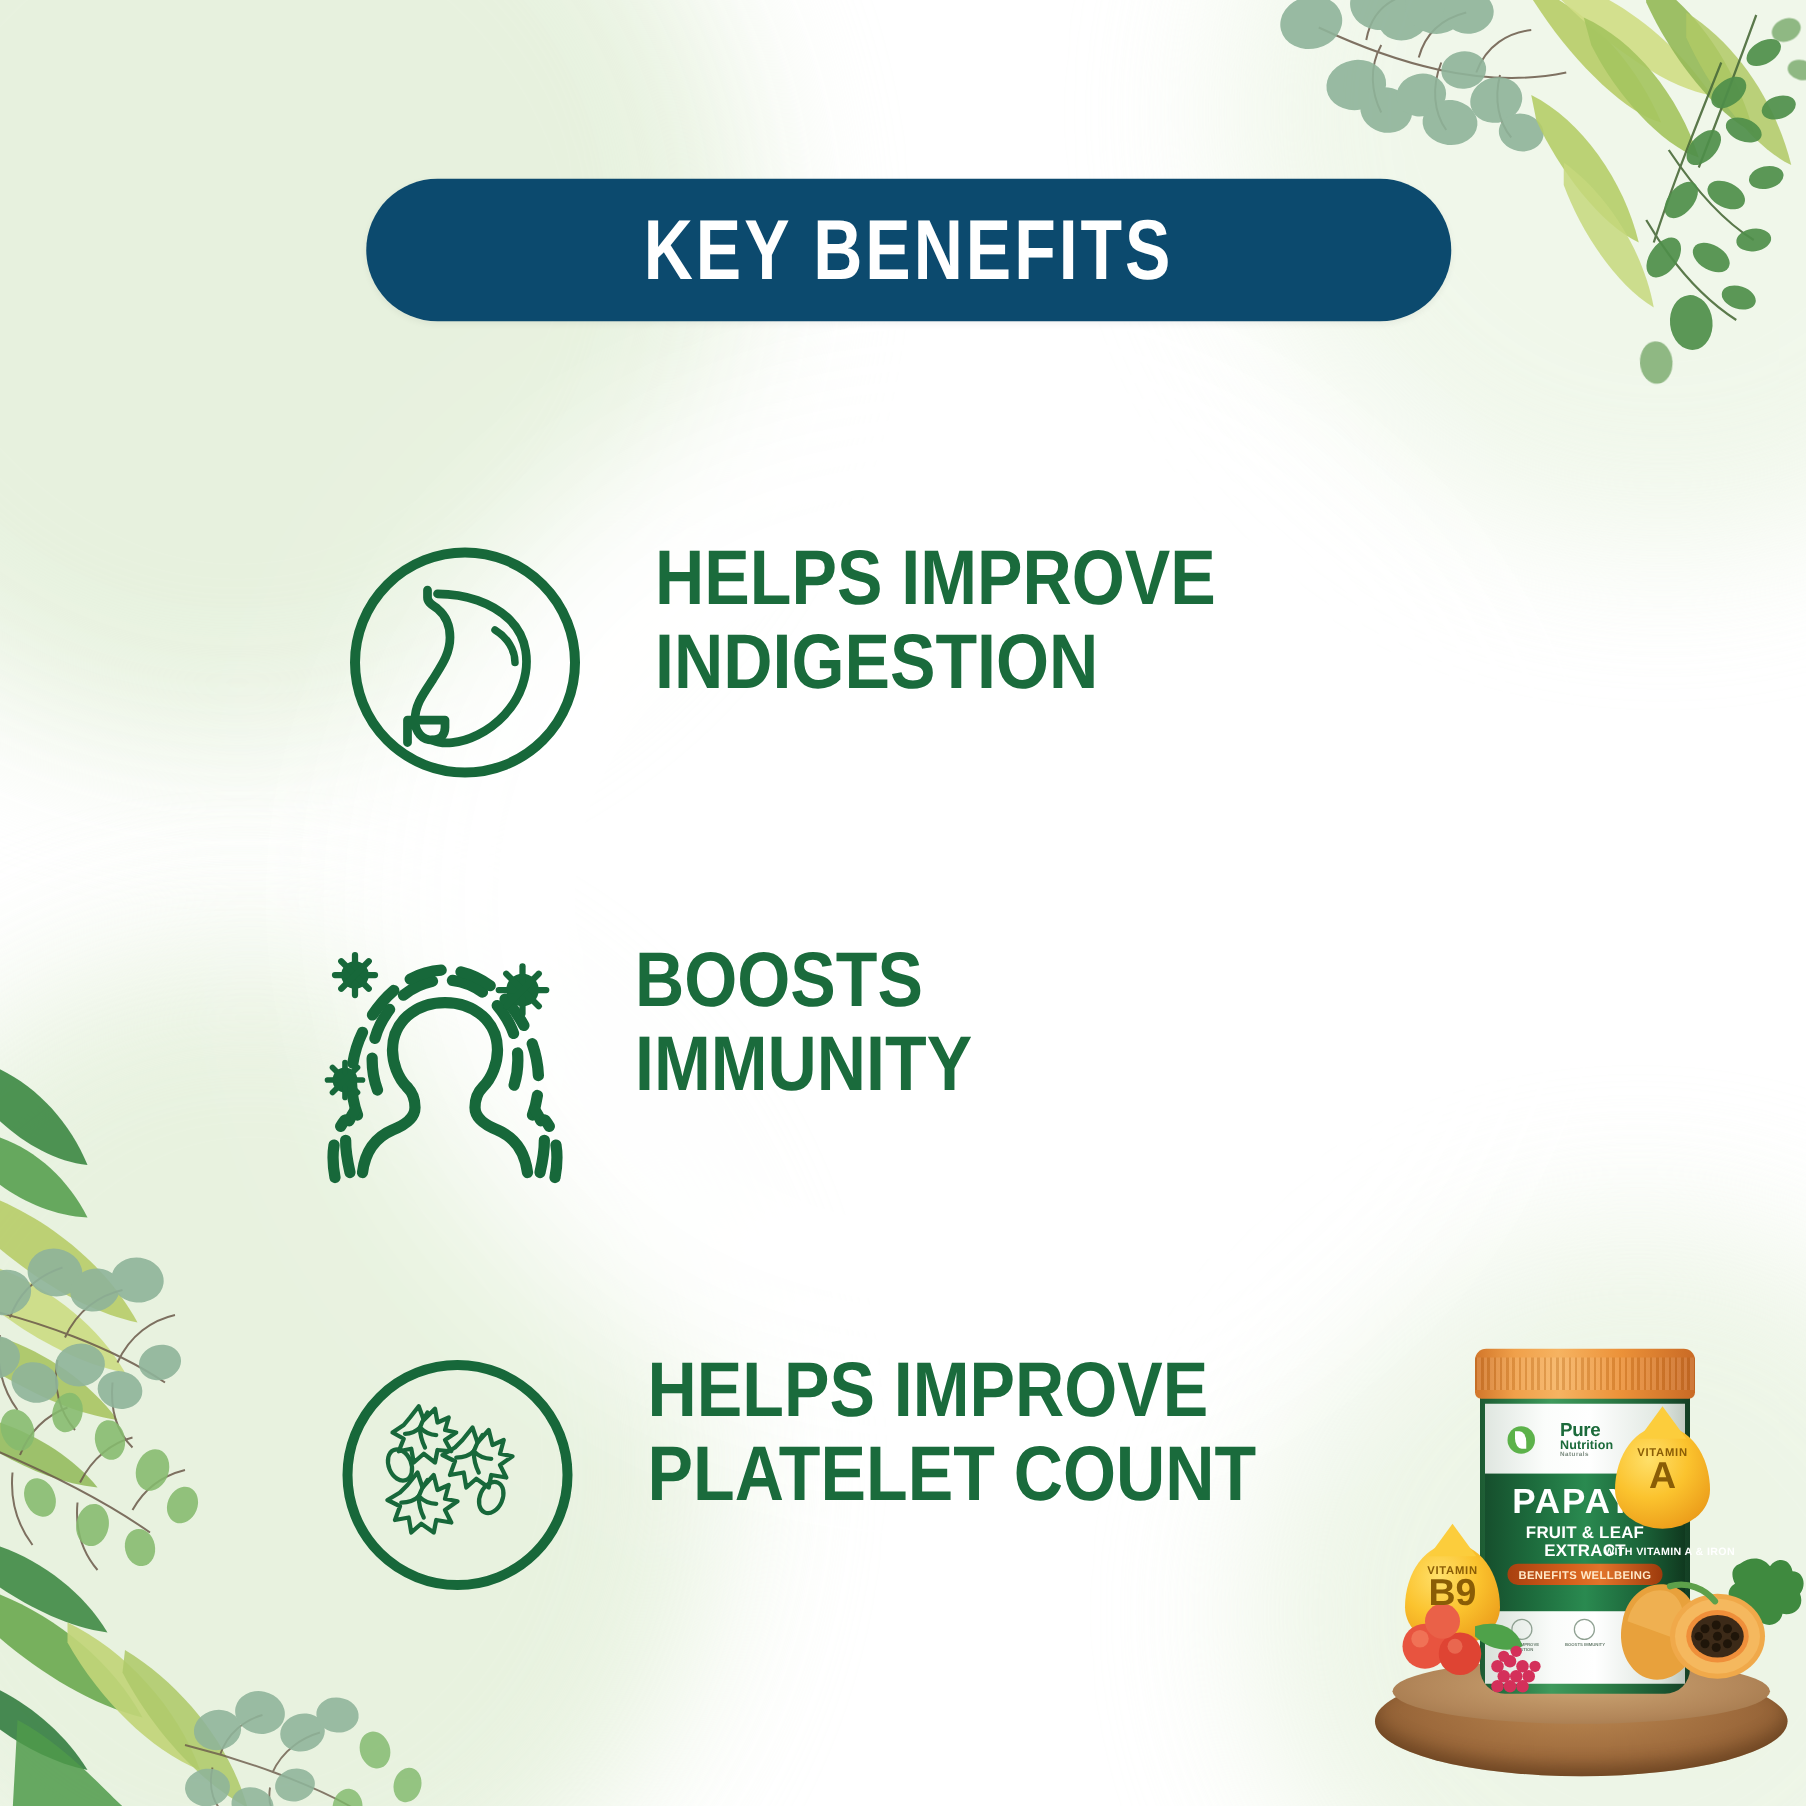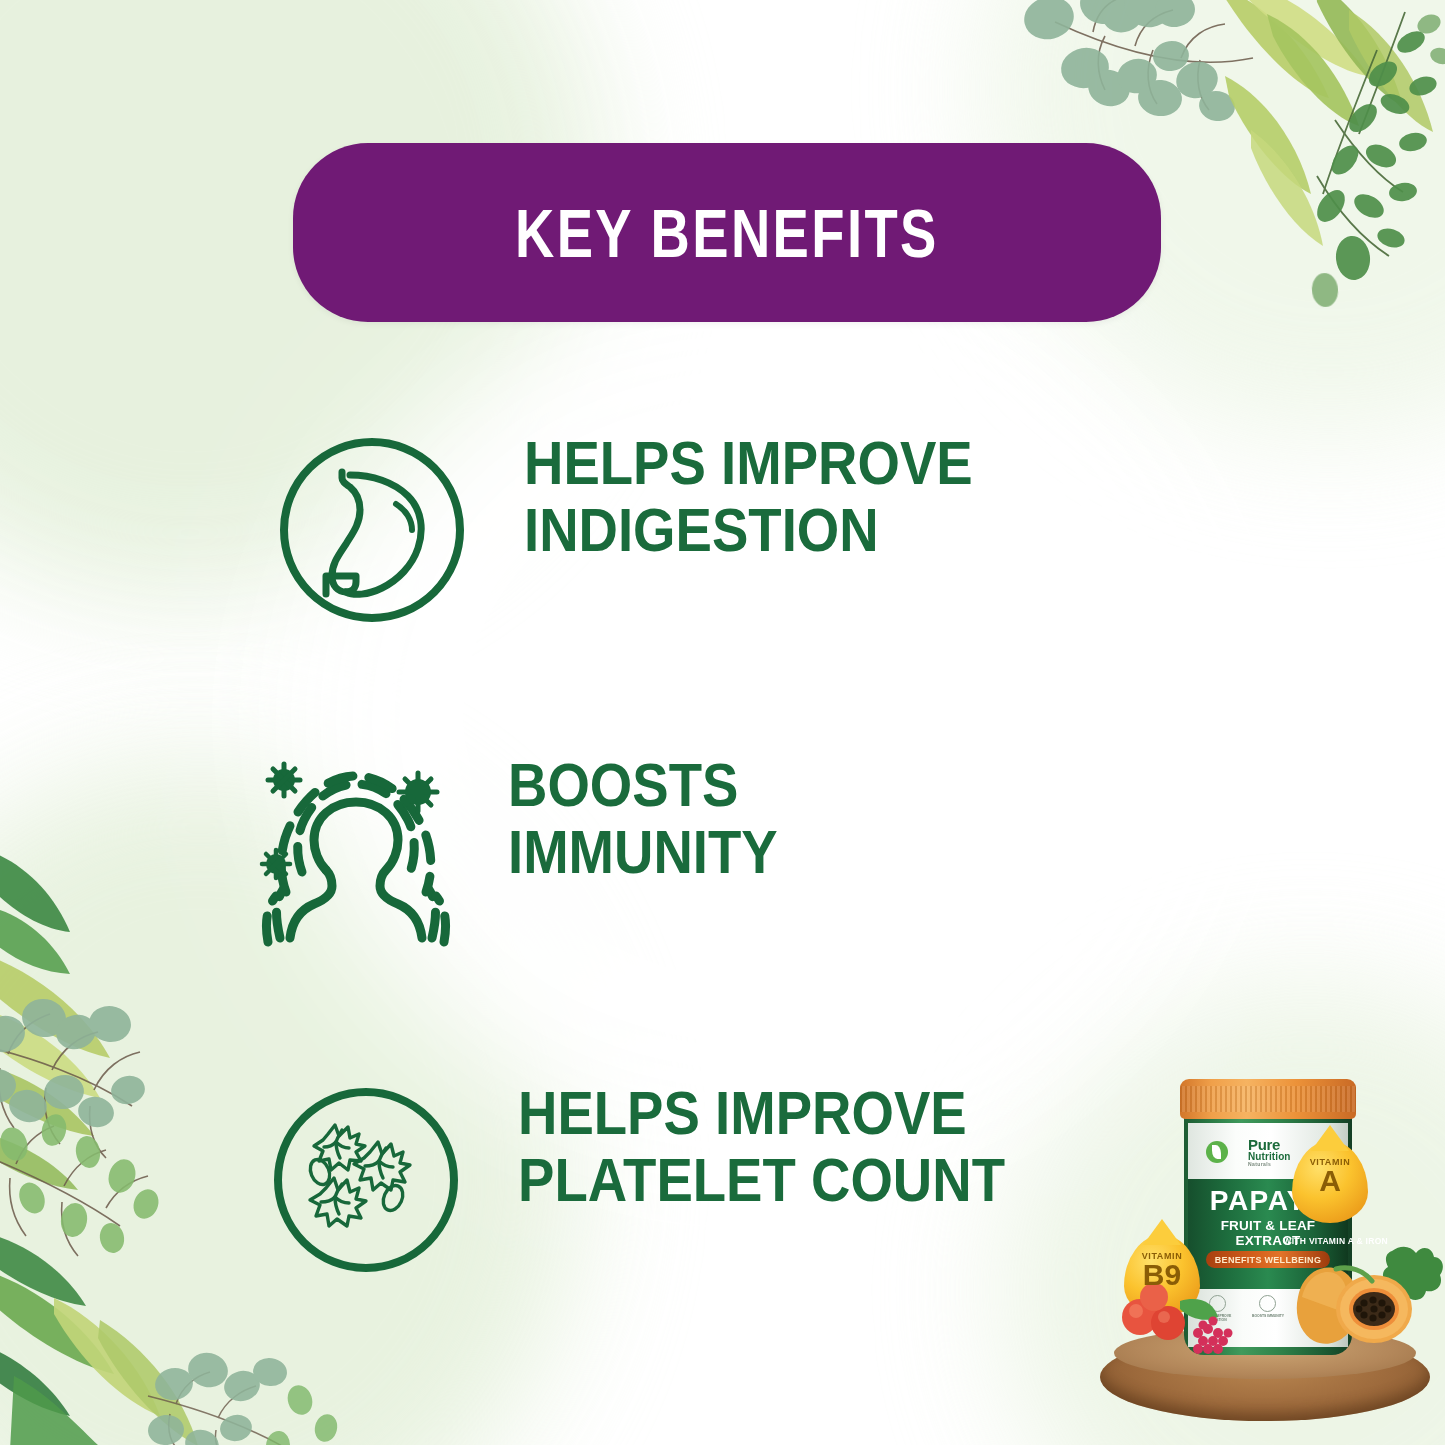--- a/index.html
+++ b/index.html
@@ -14,22 +14,22 @@
   .bg-base{position:absolute;inset:0;background:#ffffff;}
   .wash{position:absolute;border-radius:50%;filter:blur(60px);}
   .wash-tl{left:-220px;top:-220px;width:820px;height:820px;background:#e6f1dd;opacity:.95;}
   .wash-bl{left:-180px;top:760px;width:760px;height:820px;background:#e4f0da;opacity:.85;}
   .wash-tr{left:980px;top:-260px;width:700px;height:700px;background:#eaf4e2;opacity:.7;}
   .wash-br{left:1000px;top:980px;width:620px;height:620px;background:#e9f3e1;opacity:.8;}
   .wash-center{left:300px;top:300px;width:900px;height:840px;background:#ffffff;opacity:.95;filter:blur(70px);}
 
   
   .pill{
-    position:absolute;left:293px;top:143px;width:868px;height:179px;
-    background:#701a75;border-radius:75px;
+    position:absolute;left:293px;top:143px;width:868px;height:114px;
+    background:#0c4a6e;border-radius:75px;
     display:flex;align-items:center;justify-content:center;
     box-shadow:0 2px 6px rgba(0,0,0,.06);
   }
   .pill-text{
     color:#ffffff;font-weight:700;font-size:68px;letter-spacing:3px;
     transform:scaleX(.80);transform-origin:center;white-space:nowrap;
     font-family:"Liberation Sans", sans-serif;
   }
 
   

